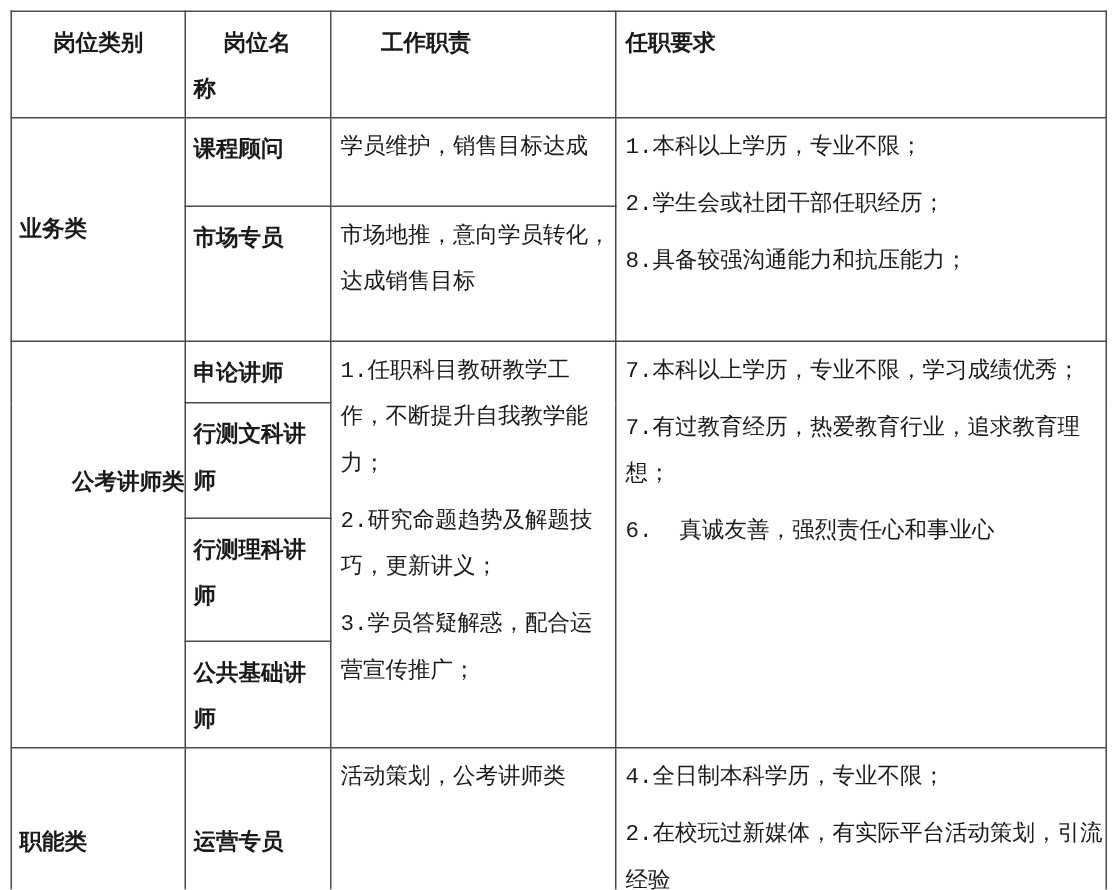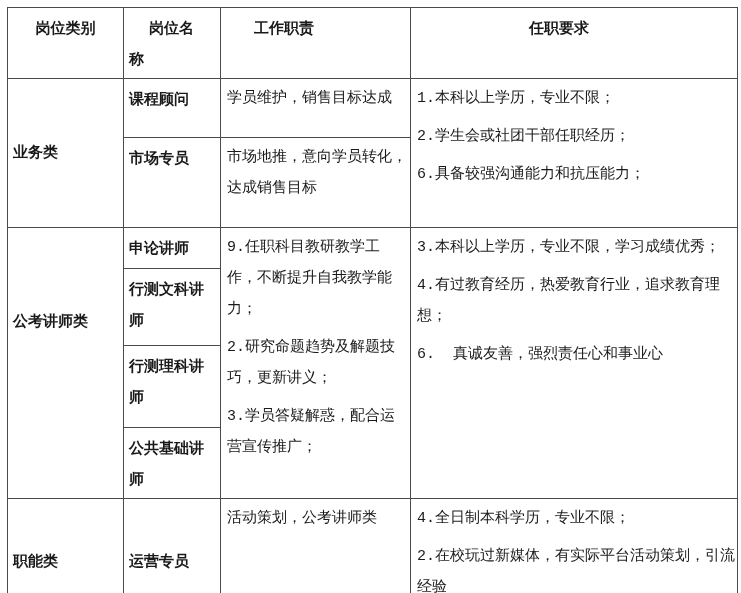--- a/index.html
+++ b/index.html
@@ -32,29 +32,29 @@
     padding: 0;
     vertical-align: top;
     text-align: left;
     overflow: hidden;
   }
   
   th { font-weight: 700; }
   th.h-category { text-align: center; padding-top: 6px; }
   th.h-position { padding: 6px 14px 0 5px; text-indent: 20px; }
   th.h-duties   { padding: 6px 2px 0 6px; text-indent: 27px; }
-  th.h-reqs     { text-align: center; padding: 6px 36px 0 6px; }
+  th.h-reqs     { text-align: left; padding: 6px 36px 0 6px; }
 
   
   td.cat {
     font-weight: 700;
     vertical-align: middle;
     padding-left: 5px;
   }
-  td.cat-offset { padding-bottom: 82px; }
+  td.cat-offset { padding-bottom: 82px; text-align: right; }
 
   
   td.pos {
     font-weight: 700;
     padding: 6px 4px 0 5px;
   }
   td.pos-mid {
     vertical-align: middle;
     padding: 0 4px 0 5px;
   }
@@ -97,41 +97,41 @@
 
   <tr class="r1">
     <td class="cat" rowspan="2">业务类</td>
     <td class="pos">课程顾问</td>
     <td class="txt">
       <p>学员维护，销售目标达成</p>
     </td>
     <td class="txt" rowspan="2">
       <p>1.本科以上学历，专业不限；</p>
       <p>2.学生会或社团干部任职经历；</p>
-      <p>6.具备较强沟通能力和抗压能力；</p>
+      <p>8.具备较强沟通能力和抗压能力；</p>
     </td>
   </tr>
   <tr class="r2">
     <td class="pos">市场专员</td>
     <td class="txt">
       <p>市场地推，意向学员转化，达成销售目标</p>
     </td>
   </tr>
 
   <tr class="r3">
     <td class="cat cat-offset" rowspan="4">公考讲师类</td>
     <td class="pos">申论讲师</td>
     <td class="txt" rowspan="4">
-      <p>9.任职科目教研教学工作，不断提升自我教学能力；</p>
+      <p>1.任职科目教研教学工作，不断提升自我教学能力；</p>
       <p>2.研究命题趋势及解题技巧，更新讲义；</p>
       <p>3.学员答疑解惑，配合运营宣传推广；</p>
     </td>
     <td class="txt" rowspan="4">
-      <p>3.本科以上学历，专业不限，学习成绩优秀；</p>
-      <p>4.有过教育经历，热爱教育行业，追求教育理想；</p>
+      <p>7.本科以上学历，专业不限，学习成绩优秀；</p>
+      <p>7.有过教育经历，热爱教育行业，追求教育理想；</p>
       <p>6.  真诚友善，强烈责任心和事业心</p>
     </td>
   </tr>
   <tr class="r4">
     <td class="pos">行测文科讲师</td>
   </tr>
   <tr class="r5">
     <td class="pos">行测理科讲师</td>
   </tr>
   <tr class="r6">

